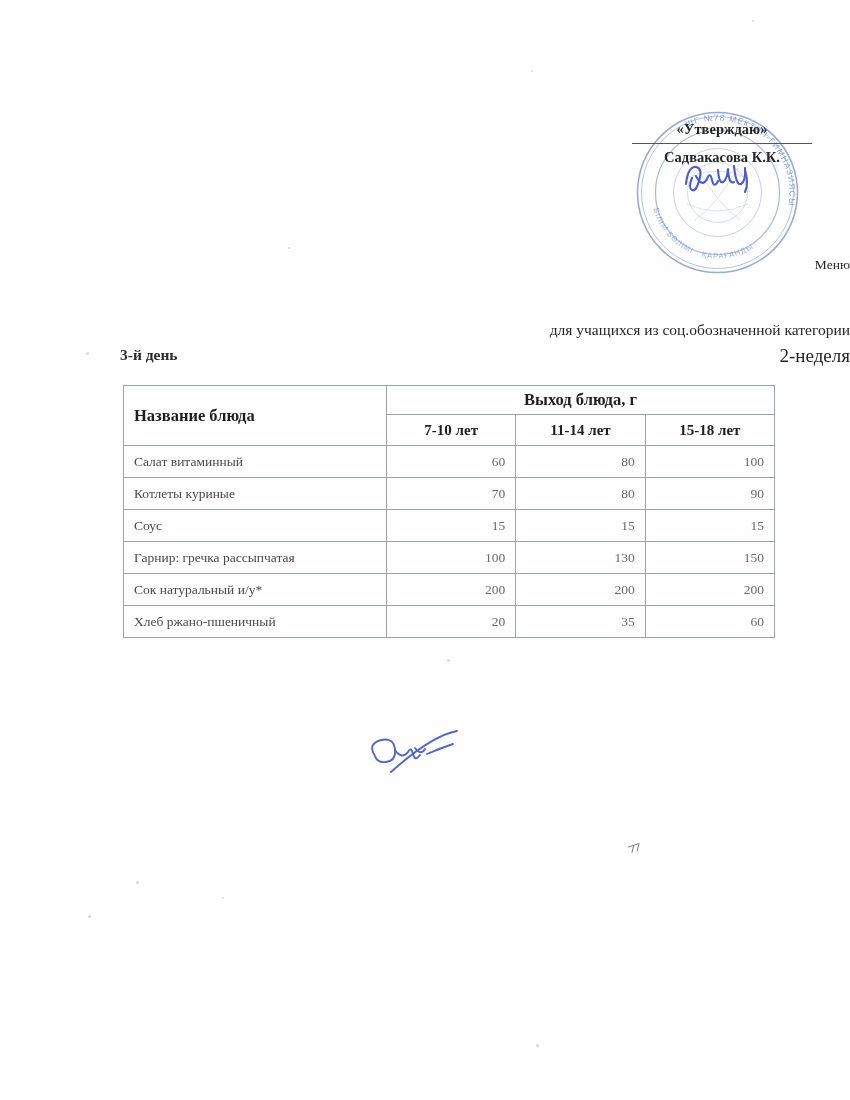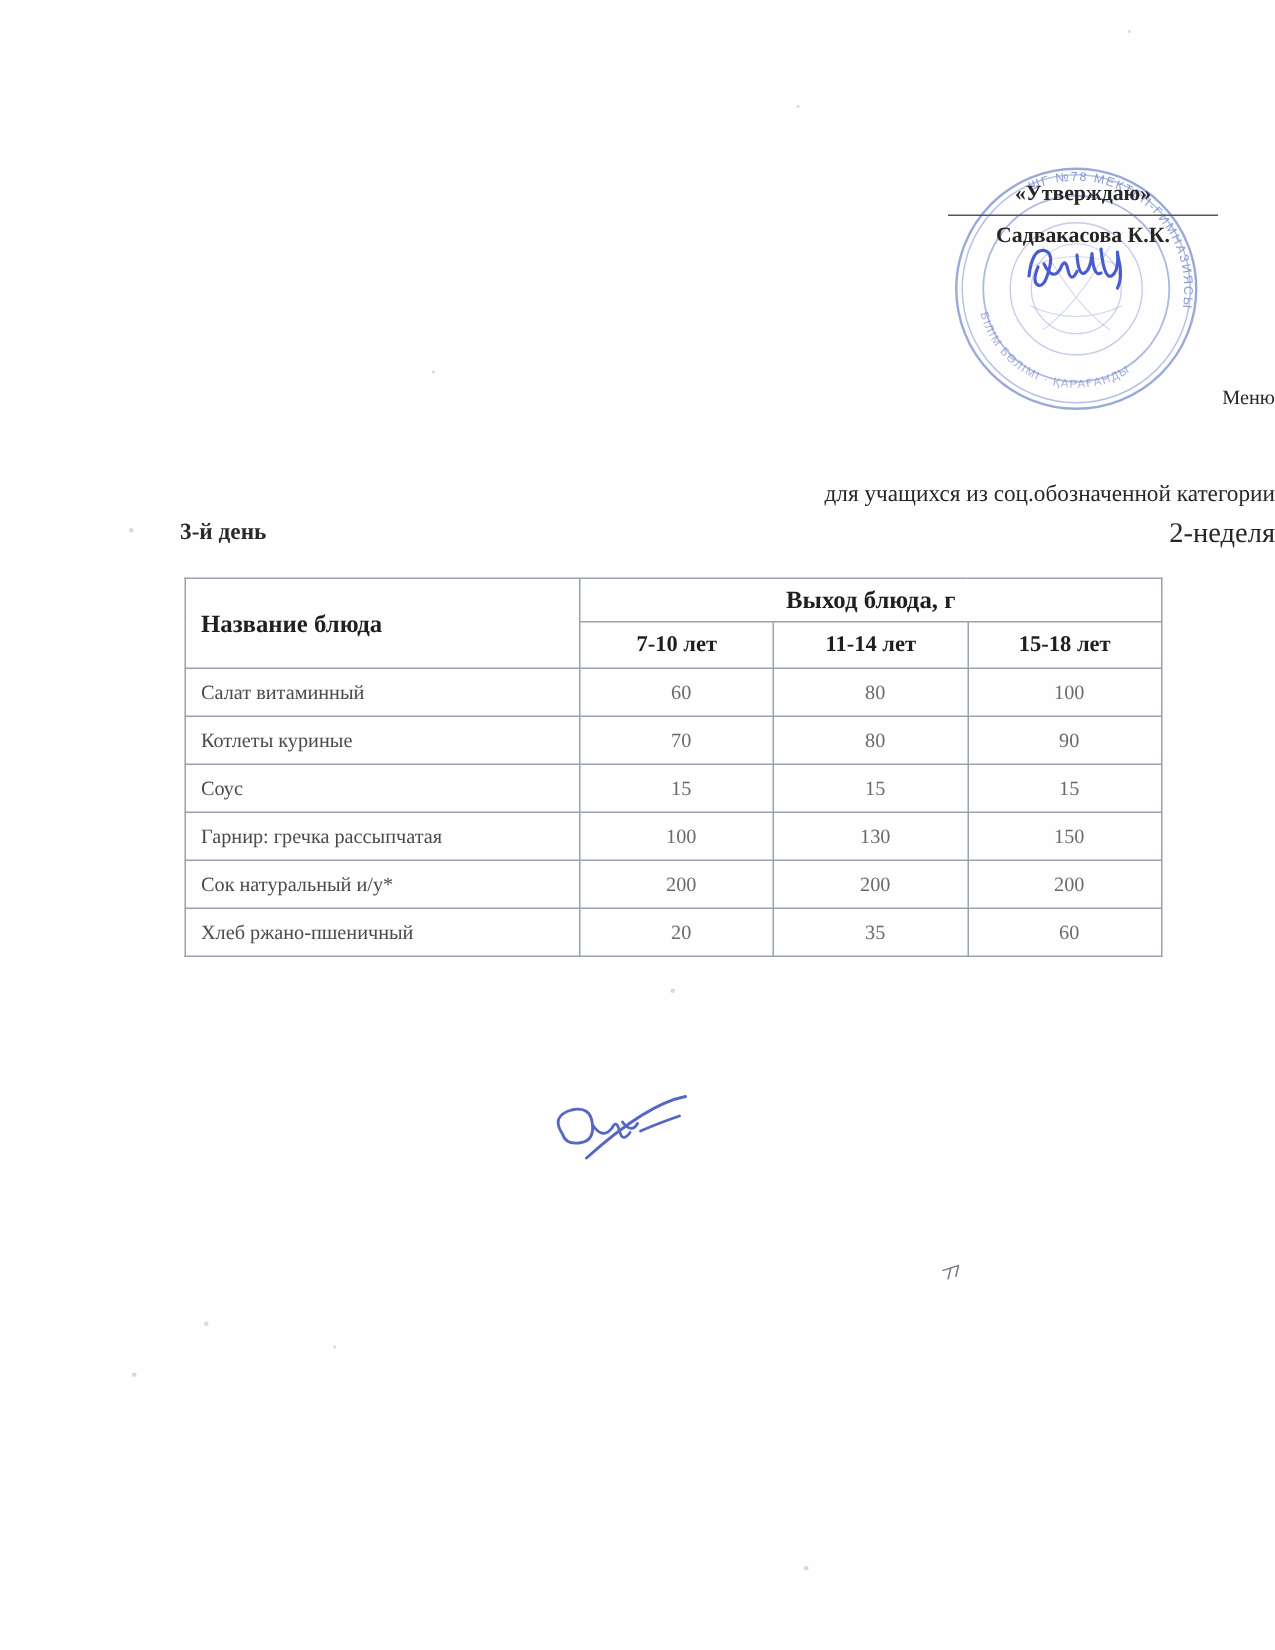--- a/index.html
+++ b/index.html
@@ -153,21 +153,21 @@
   .col-b { width: 115px; }
   .col-c { width: 120px; }
 
   .menu-table td.dish {
     text-align: left;
     font-size: 13.5px;
     height: 31px;
     color: #4a4a4a;
   }
   .menu-table td.num {
-    text-align: center;
+    text-align: right;
     font-size: 13.5px;
     height: 31px;
     color: #6a6a6a;
     padding-left: 16px;
   }
 
   
   .footer-sign {
     position: absolute;
     left: 210px;

